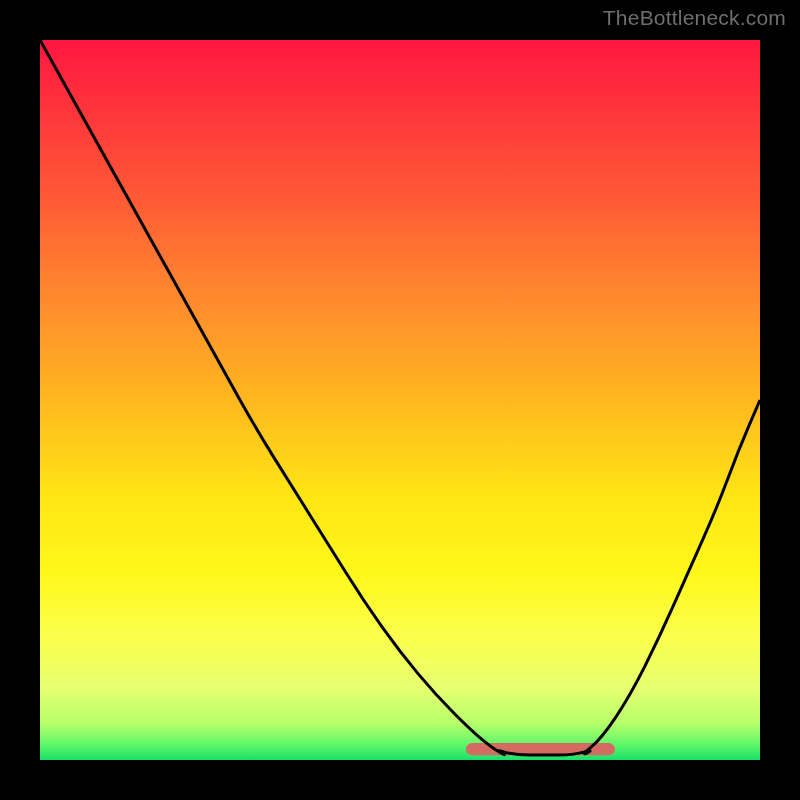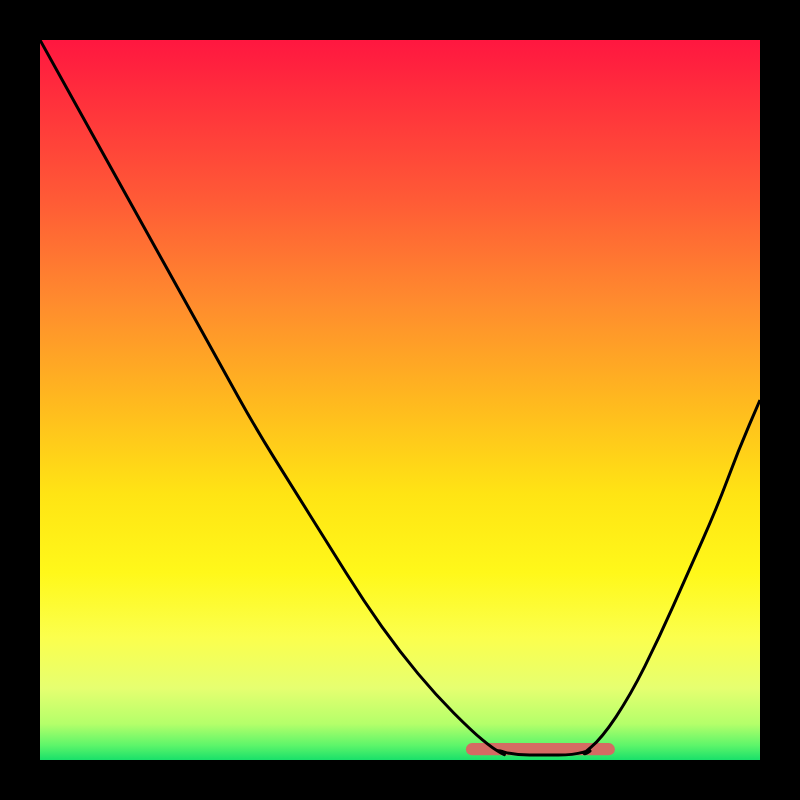--- a/index.html
+++ b/index.html
@@ -56,13 +56,14 @@
 </head>
 <body>
 
 <div class="frame">
   <div class="plot">
     <svg viewBox="0 0 720 720" preserveAspectRatio="none">
       <path d="M 432.0 709.2 L 568.8 709.2" fill="none" stroke="#d46b63" stroke-width="12.2" stroke-linecap="round" id="hl"></path>
       <path d="M 0.0 0.0 Q 36.0 64.8 54.0 97.2 Q 72.0 129.6 90.0 162.0 Q 108.0 194.4 126.0 226.8 Q 144.0 259.2 162.0 291.6 Q 180.0 324.0 198.0 356.4 Q 216.0 388.8 234.0 417.6 Q 252.0 446.4 270.0 475.2 Q 288.0 504.0 306.0 532.8 Q 324.0 561.6 342.0 586.8 Q 360.0 612.0 378.0 633.6 Q 396.0 655.2 414.0 673.2 Q 432.0 691.2 442.8 700.2 Q 453.6 709.2 460.8 712.8 Q 468.0 716.4 460.8 712.8 Q 453.6 709.2 464.4 712.1 Q 475.2 715.0 489.6 715.0 Q 504.0 715.0 518.4 715.0 Q 532.8 715.0 543.6 712.1 Q 554.4 709.2 547.2 712.8 Q 540.0 716.4 550.8 707.4 Q 561.6 698.4 576.0 676.8 Q 590.4 655.2 604.8 626.4 Q 619.2 597.6 633.6 565.2 Q 648.0 532.8 662.4 500.4 Q 676.8 468.0 687.6 439.2 Q 698.4 410.4 709.2 385.2 L 720.0 360.0" fill="none" stroke="#000" stroke-width="3" stroke-linejoin="round" id="curve"></path>
     </svg>
   </div>
+  <div class="watermark">TheBottleneck.com</div>
 </div>
 
 </body></html>

